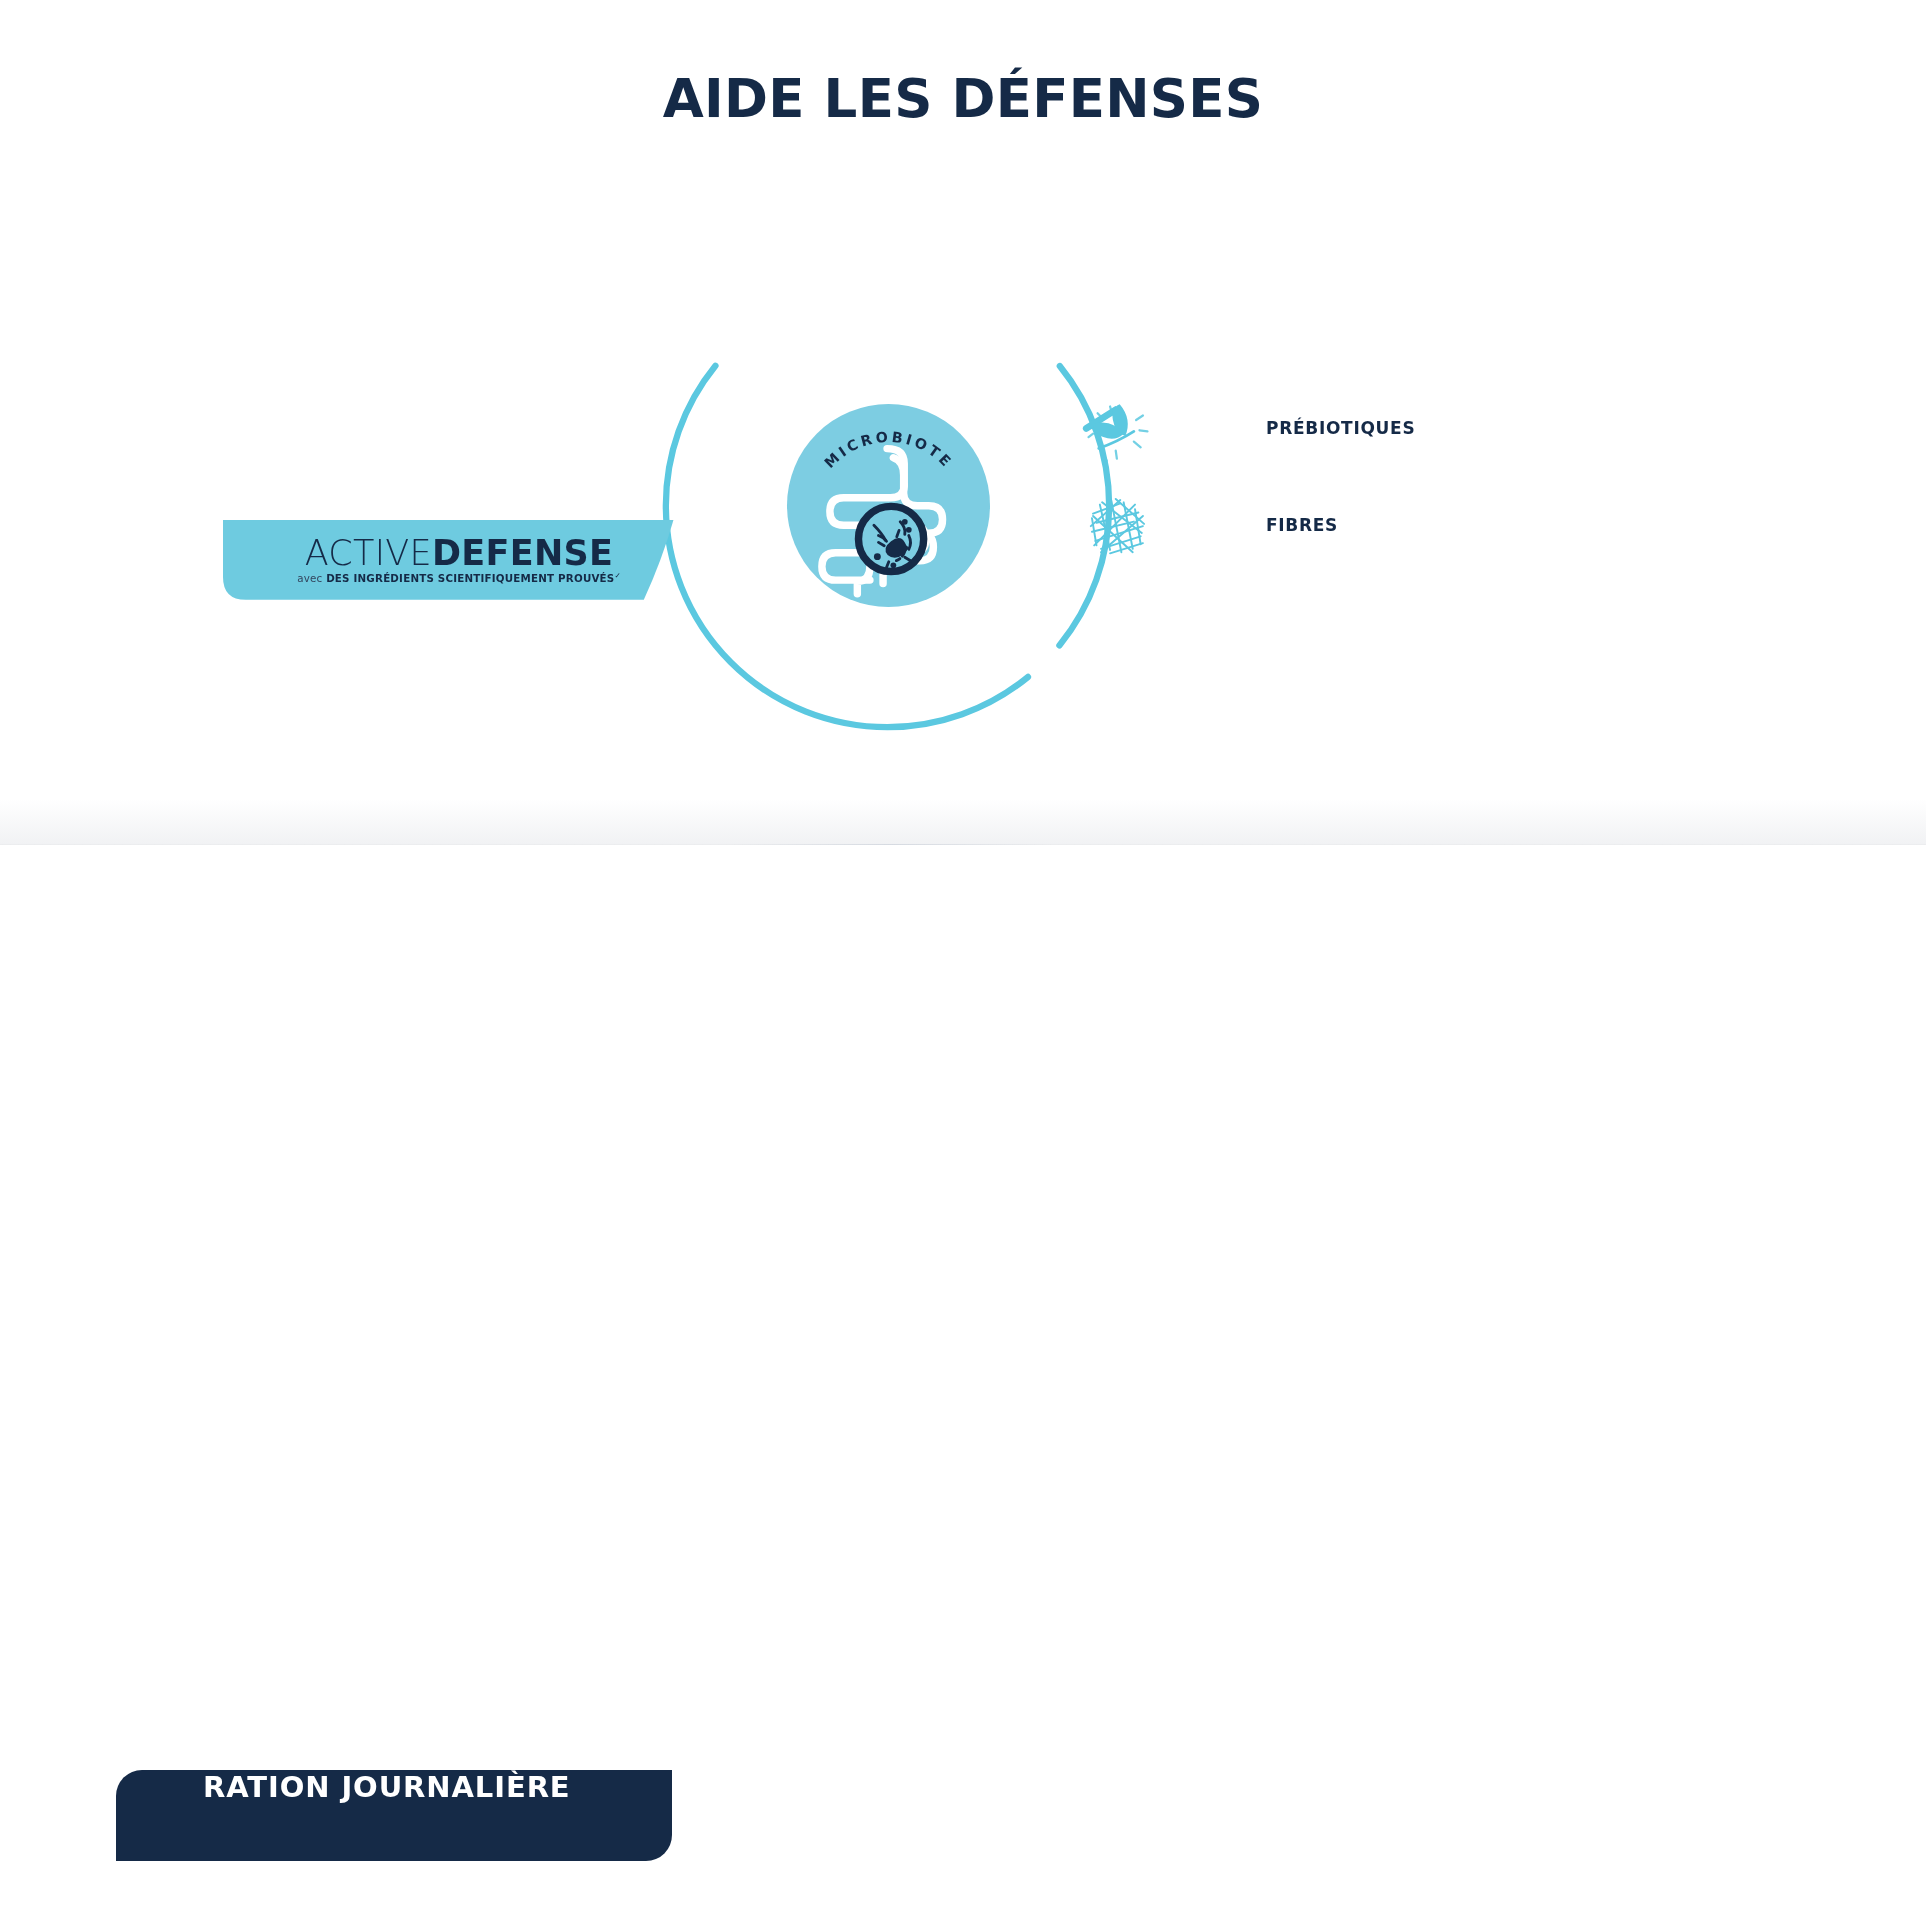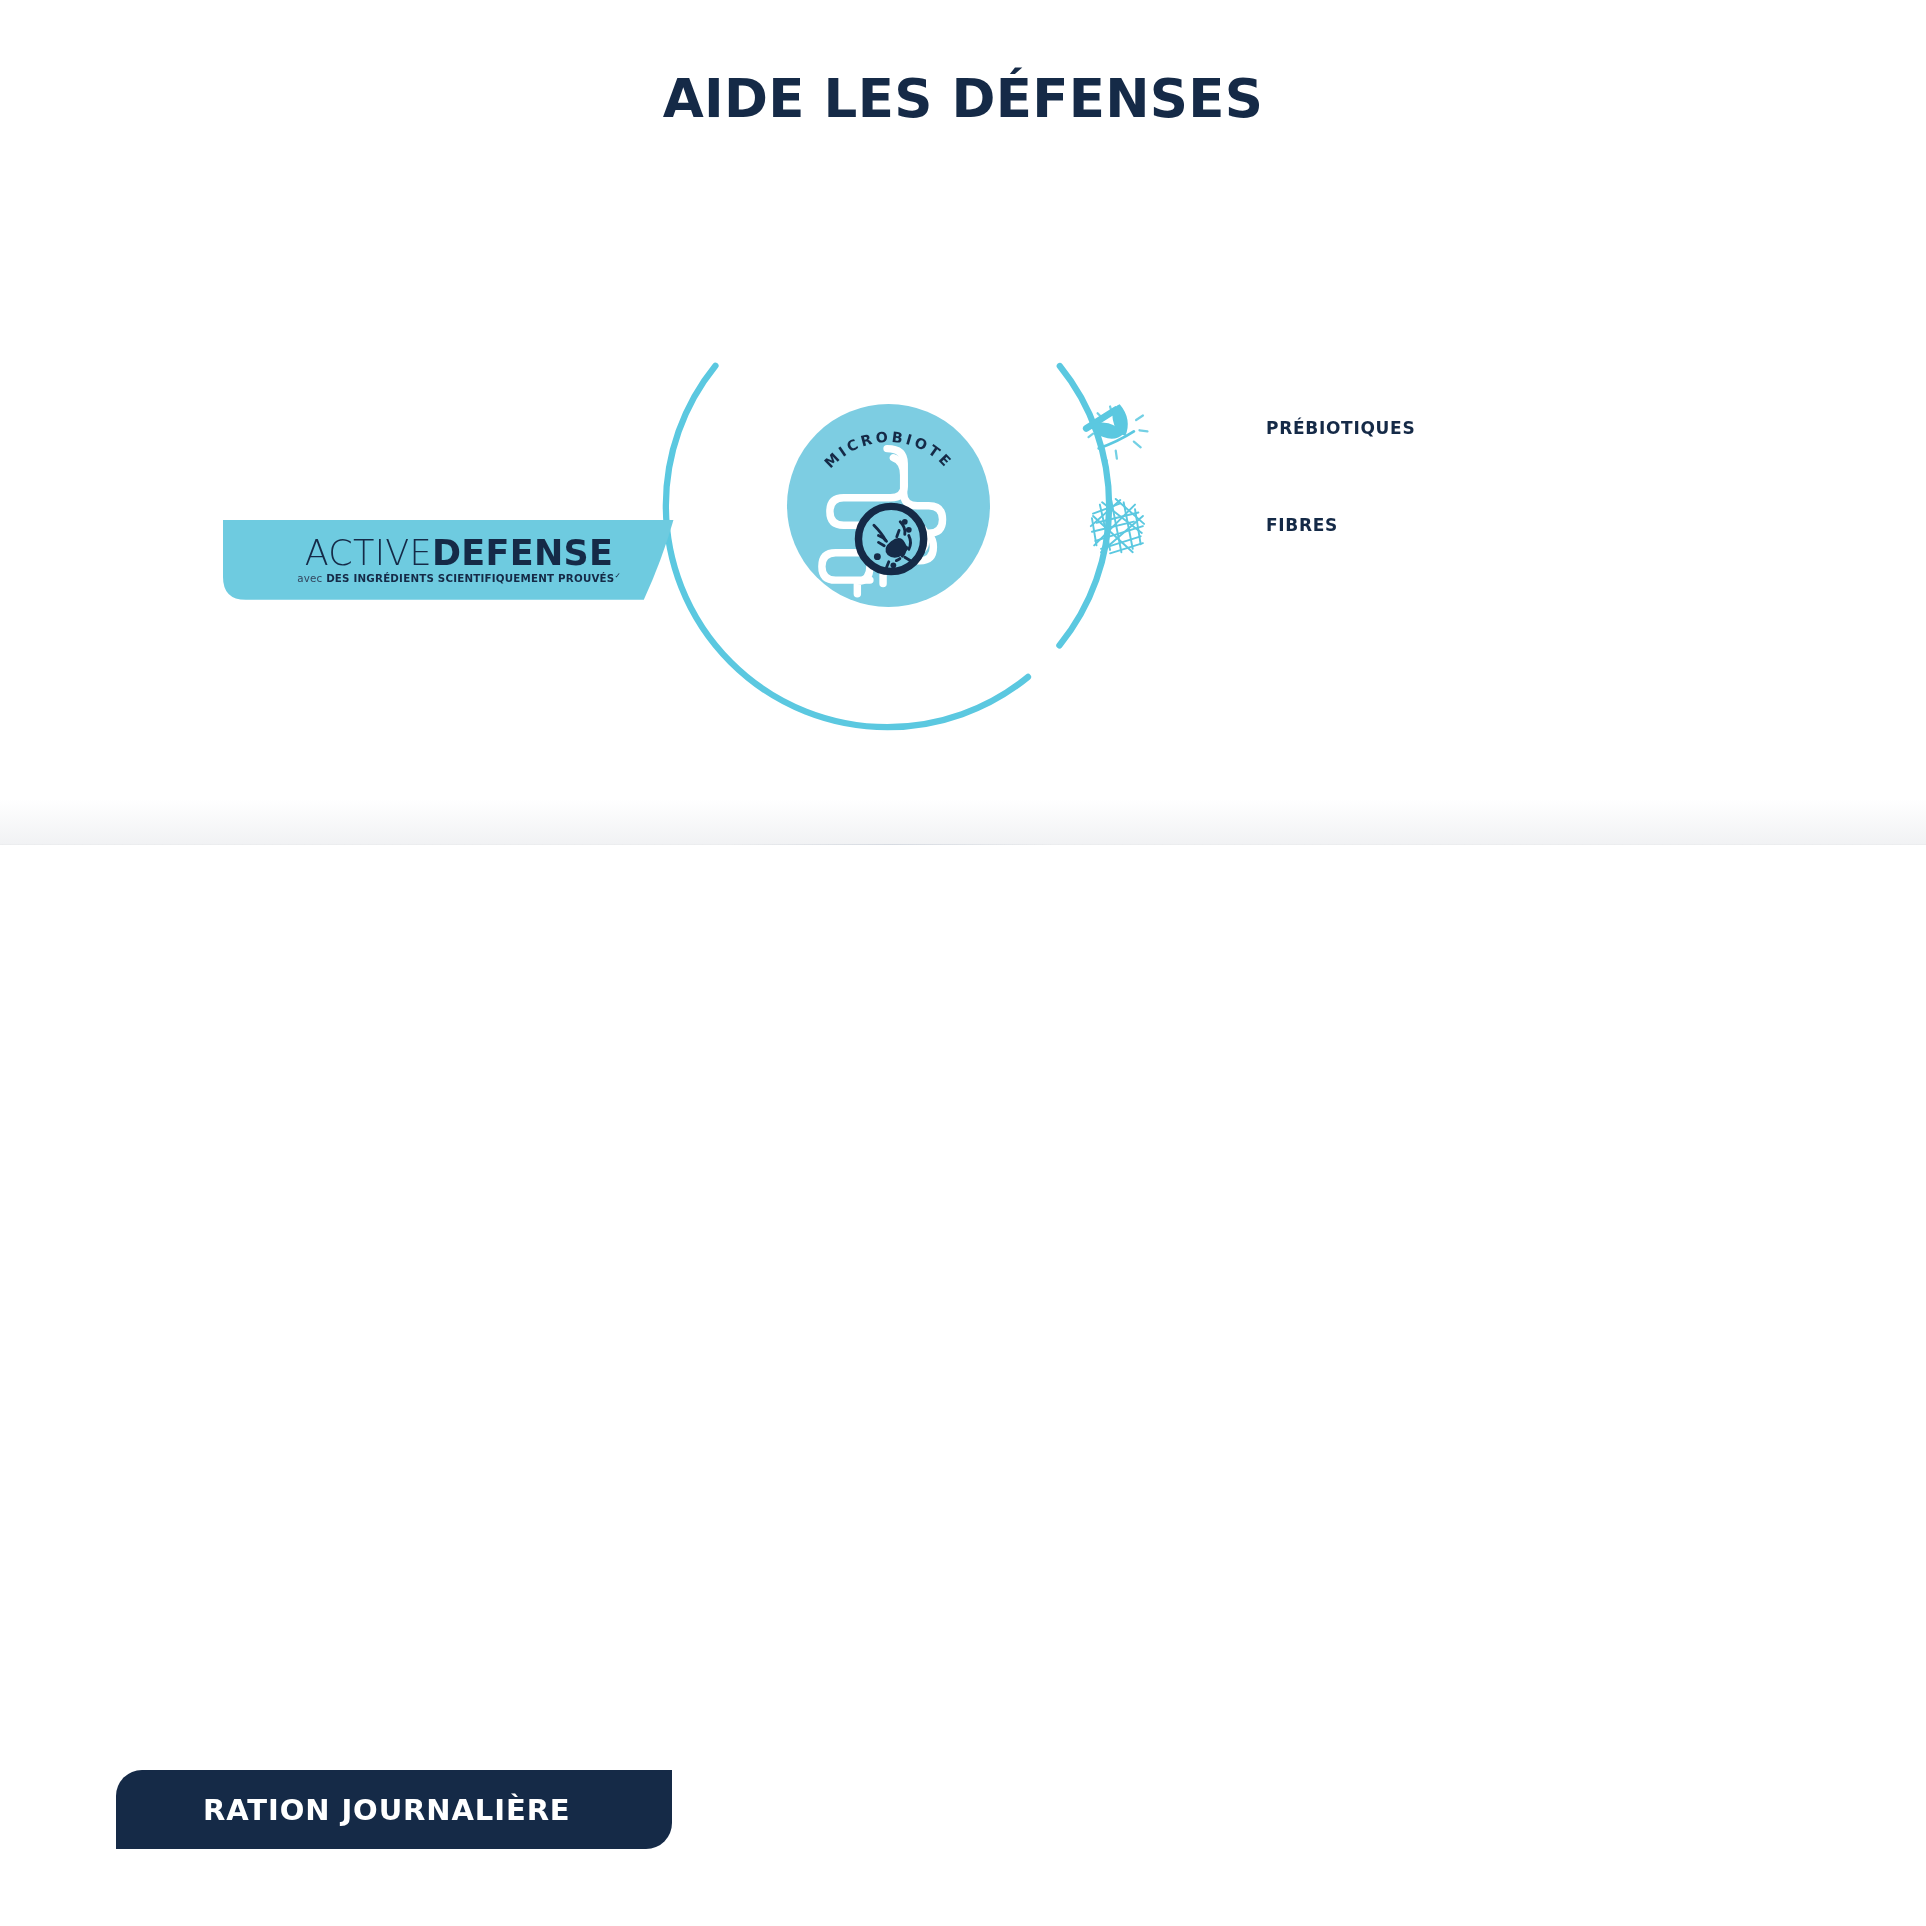--- a/index.html
+++ b/index.html
@@ -143,25 +143,24 @@
     width: 1926px;
     height: 1081px;
     background: #ffffff;
   }
 
   #ration-badge {
     position: absolute;
     left: 116px;
     top: 925px;
     width: 556px;
-    height: 79px;
+    height: 91px;
     background: #152a47;
     border-radius: 26px 0 26px 0;
     display: flex;
-    align-items: center;
   }
   #ration-badge-label {
     margin-left: 87px;
     color: #ffffff;
     font-family: "DejaVu Sans", sans-serif;
     font-weight: bold;
     font-size: 29px;
     letter-spacing: 0.9px;
     white-space: nowrap;
   }

